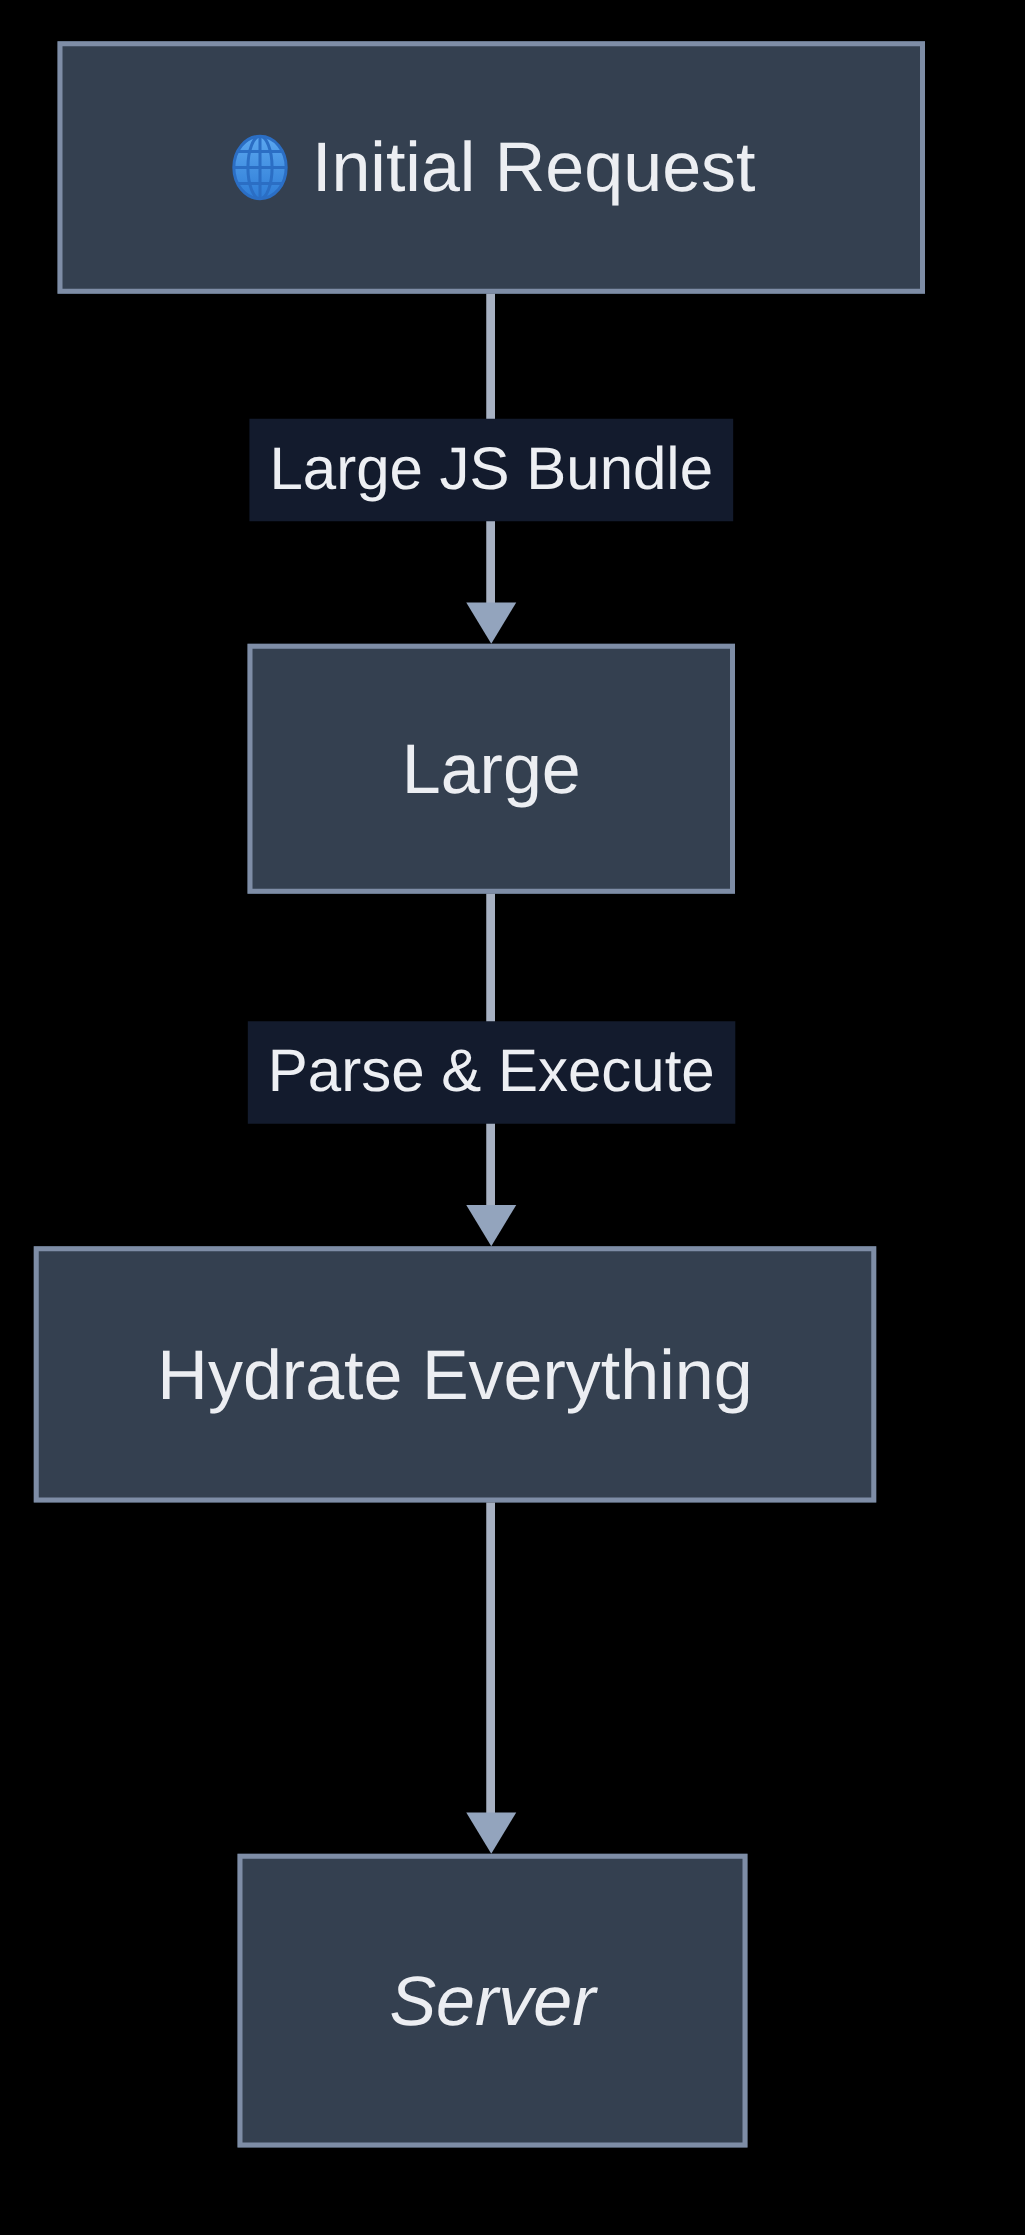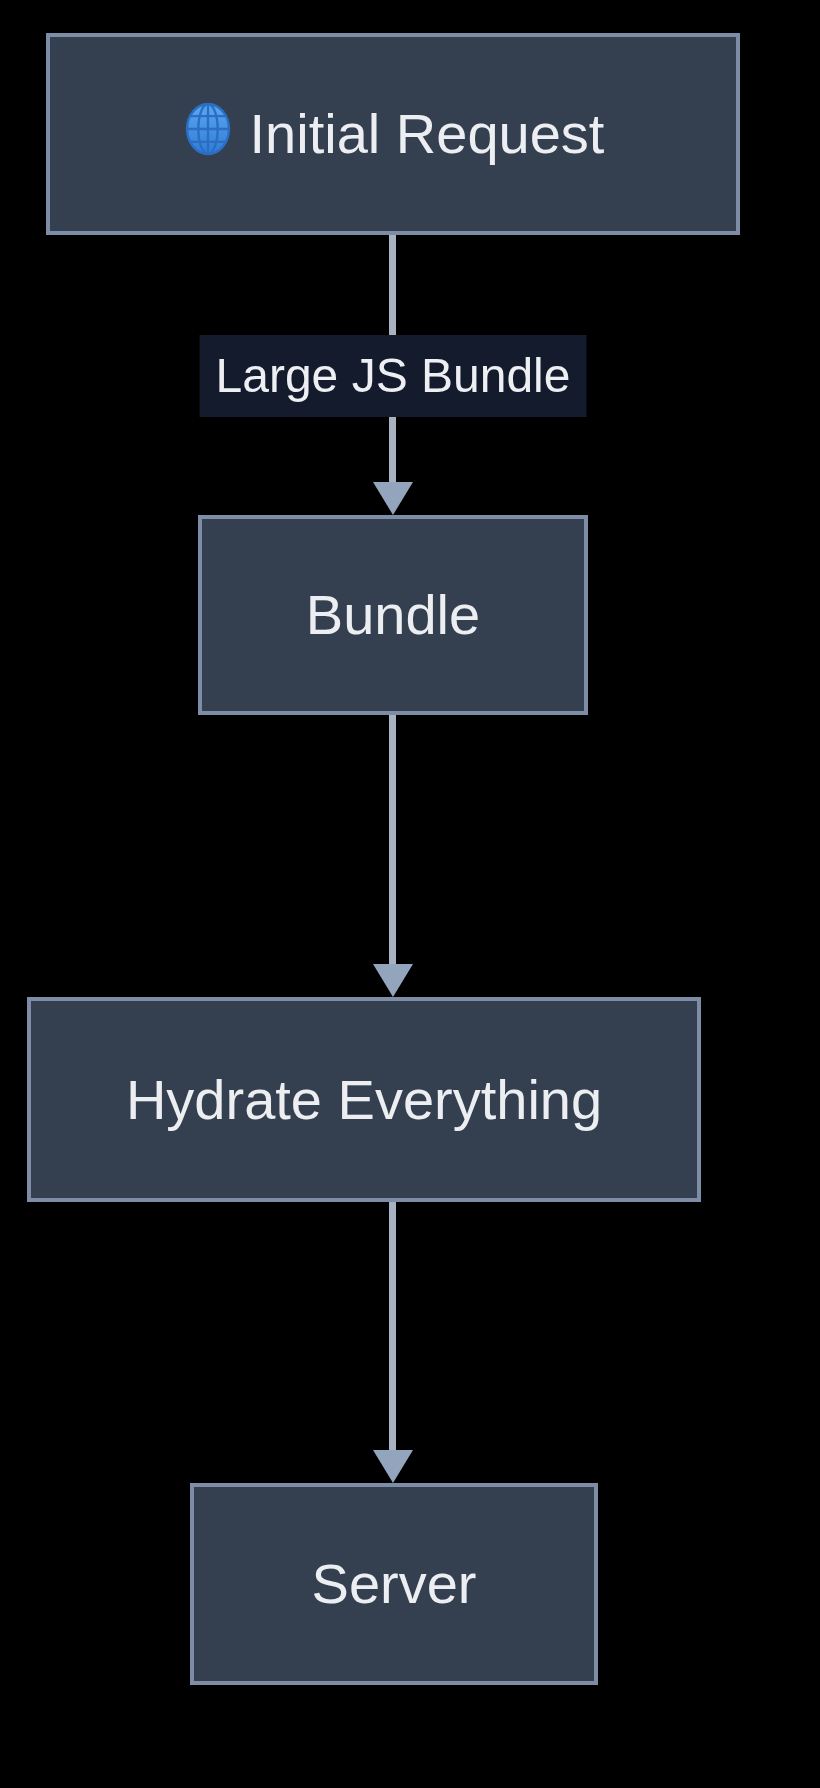--- a/index.html
+++ b/index.html
@@ -29,25 +29,25 @@
     position:absolute;
     box-sizing:border-box;
     background:var(--node-fill);
     border:4px solid var(--node-border);
     display:flex;align-items:center;justify-content:center;
     color:var(--node-text);
     font-size:56px;
     line-height:1.2;
     white-space:nowrap;
   }
-  .node-label{display:flex;gap:16px;}
+  .node-label{display:flex;align-items:center;gap:16px;}
   .node-a{left:46px;  top:33px;   width:694px; height:202px;}
   .node-b{left:198px; top:515px;  width:390px; height:200px;}
   .node-c{left:27px;  top:997px;  width:674px; height:205px;}
-  .node-d{left:190px; top:1483px; width:408px; height:202px;}
+  .node-d{left:190px; top:1483px; width:408px; height:235px;font-style:italic;}
 
   .globe-icon{width:52px;height:58px;flex:0 0 auto;}
 
   
   .edge-stem{
     position:absolute;
     width:7px;
     background:var(--edge-line);
     left:389px;
   }
@@ -112,25 +112,26 @@
       <span>Initial Request</span>
     </div>
   </div>
 
   <div class="edge-stem stem-1"></div>
   <div class="edge-label label-1">Large JS Bundle</div>
   <div class="arrowhead head-1"></div>
 
   <div class="node node-b">
     <div class="node-label">
-      <span>Bundle</span>
+      <span>Large</span>
     </div>
   </div>
 
   <div class="edge-stem stem-2"></div>
+  <div class="edge-label label-2">Parse &amp; Execute</div>
   <div class="arrowhead head-2"></div>
 
   <div class="node node-c">
     <div class="node-label">
       <span>Hydrate Everything</span>
     </div>
   </div>
 
   <div class="edge-stem stem-3"></div>
   <div class="arrowhead head-3"></div>

